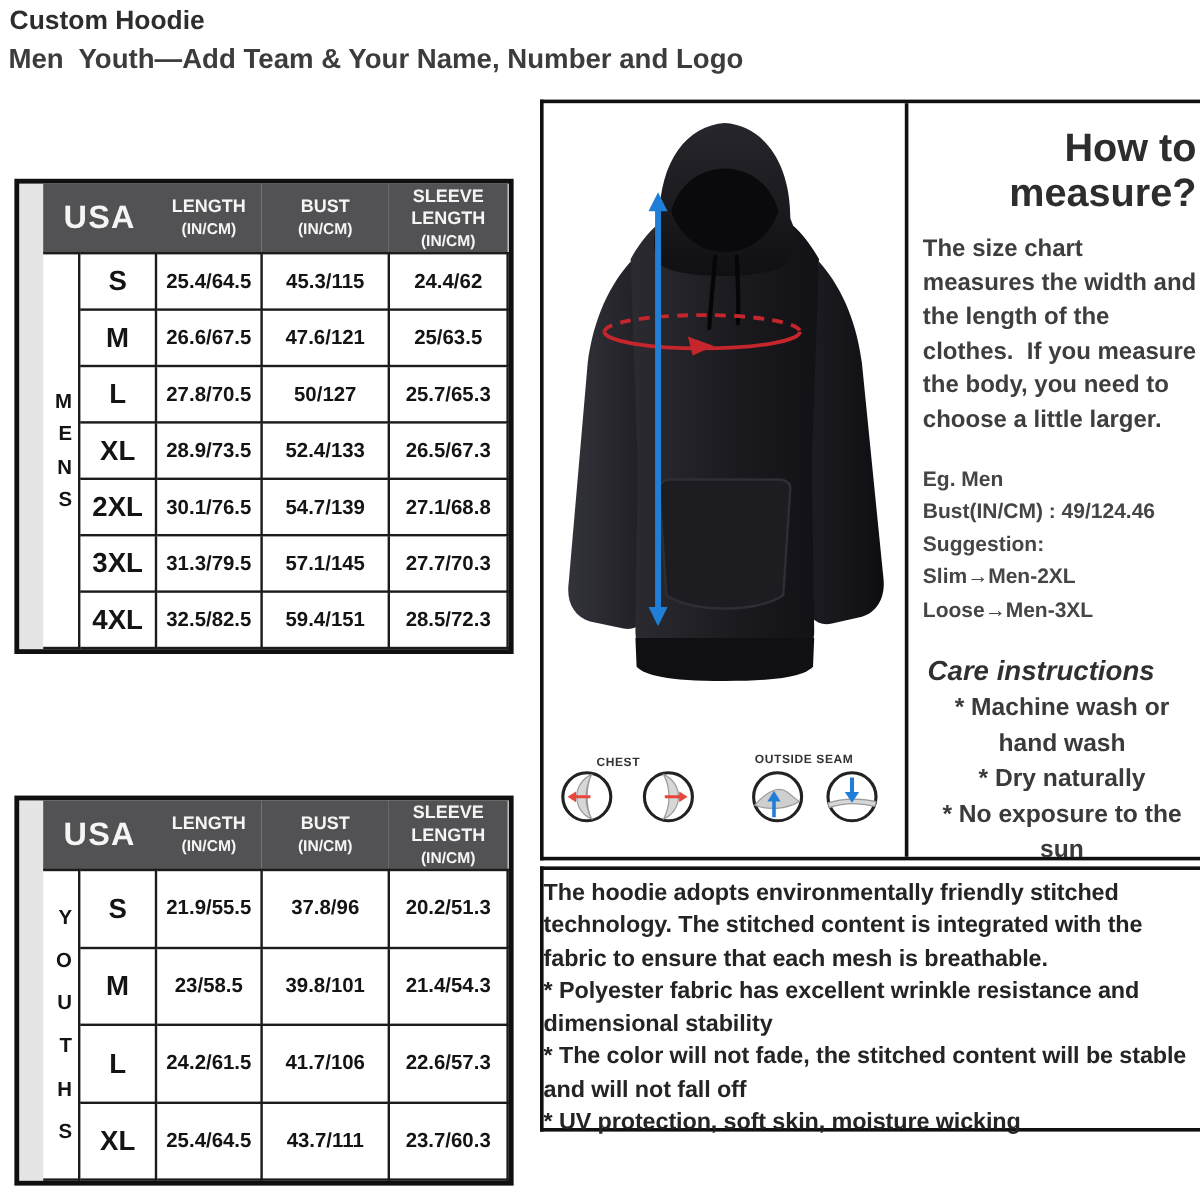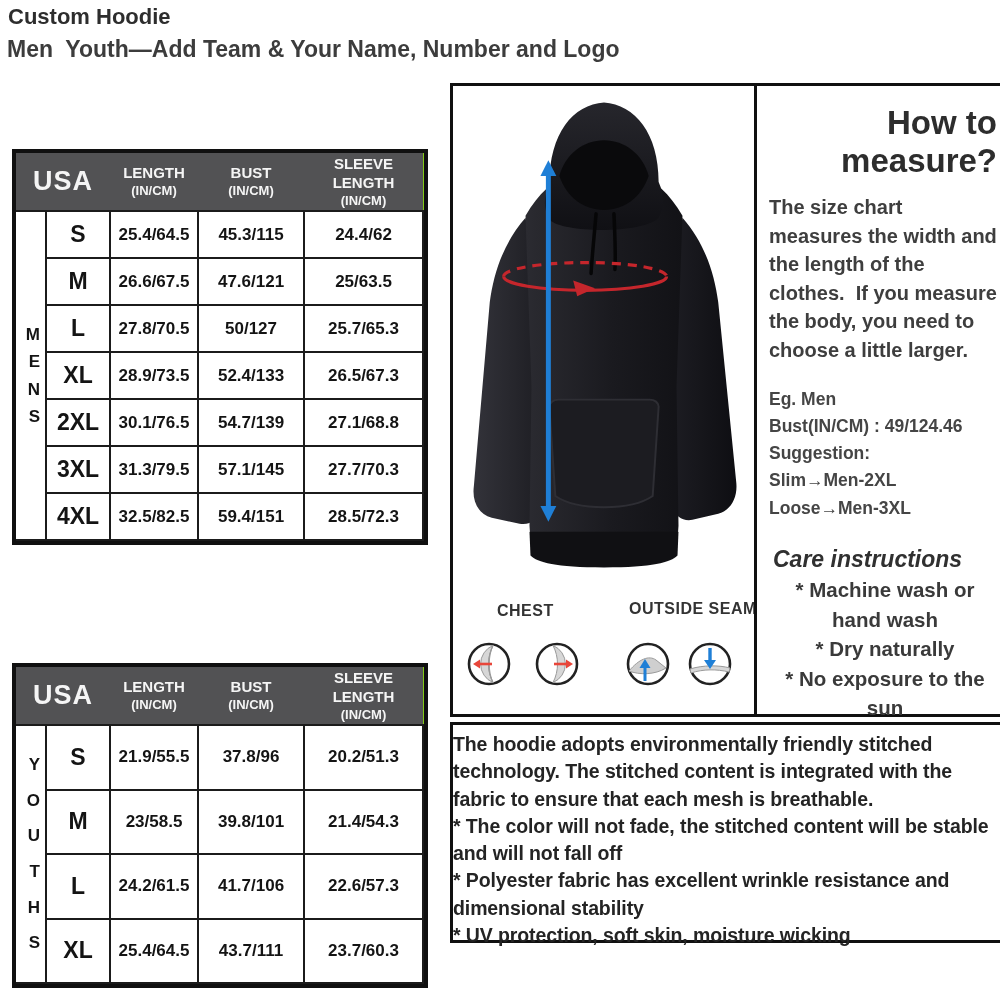--- a/index.html
+++ b/index.html
@@ -5,21 +5,21 @@
   html,body{margin:0;padding:0;}
   body{
     width:1000px;height:1000px;position:relative;background:#ffffff;
     font-family:"Liberation Sans", sans-serif;color:#222;overflow:hidden;
   }
   
   .title1{position:absolute;left:8px;top:4px;font-size:22px;font-weight:700;color:#2d2d2d;}
   .title2{position:absolute;left:7px;top:36px;font-size:23px;font-weight:600;color:#3c3c3c;white-space:pre;}
 
   
-  .size-table{position:absolute;left:12px;width:416px;border:4px solid #101010;box-sizing:border-box;background:#84cc16;}
+  .size-table{position:absolute;left:12px;width:416px;border:4px solid #101010;box-sizing:border-box;background:#e5e5e5;padding-left:20px;}
   .size-table.mens{top:149px;height:396px;}
   .size-table.youths{top:663px;height:325px;}
   .size-table table{width:100%;height:100%;border-collapse:collapse;table-layout:fixed;}
   .size-table col.c-strip{width:30px;}
   .size-table col.c-size{width:64px;}
   .size-table col.c-len{width:88px;}
   .size-table col.c-bust{width:106px;}
   .size-table thead th{
     background:#525254;color:#f5f5f5;border:0;font-weight:700;
     padding:2px 0;vertical-align:middle;
@@ -40,21 +40,21 @@
   .size-table.youths td.side{line-height:2.1;}
   .size-table td.size{font-size:23px;}
 
   
   .mid-box{
     position:absolute;left:450px;top:83px;width:550px;height:634px;
     border:3px solid #101010;border-right:0;box-sizing:border-box;background:#fff;
   }
   .mid-divider{position:absolute;left:301px;top:0;width:3px;height:100%;background:#101010;}
   .hoodie-svg{position:absolute;left:1px;top:1px;}
-  .diagram-label{position:absolute;font-size:16px;font-weight:700;color:#333;letter-spacing:.5px;}
+  .diagram-label{position:absolute;font-size:10px;font-weight:700;color:#333;letter-spacing:.5px;margin-top:28px;}
   .label-chest{left:44px;top:516px;}
   .label-seam{left:176px;top:514px;}
   .measure-icon{position:absolute;top:555px;}
   .mi-1{left:13px;} .mi-2{left:81px;} .mi-3{left:172px;} .mi-4{left:234px;}
 
   .measure-panel{
     position:absolute;left:304px;top:0;width:246px;height:100%;
     box-sizing:border-box;padding:10px 6px 0 12px;
   }
   .mp-heading{font-size:33px;font-weight:700;color:#2d2d2d;text-align:right;margin:8px 0 0;}
@@ -304,16 +304,16 @@
       <div>* Dry naturally</div>
       <div>* No exposure to the sun</div>
       <div>* No ironing</div>
       <div>* No bleaching is allowed</div>
     </div>
   </div>
 </div>
 
 <div class="desc-box">
   <div>The hoodie adopts environmentally friendly stitched technology. The stitched content is integrated with the fabric to ensure that each mesh is breathable.</div>
+  <div>* Polyester fabric has excellent wrinkle resistance and dimensional stability</div>
   <div>* The color will not fade, the stitched content will be stable and will not fall off</div>
-  <div>* Polyester fabric has excellent wrinkle resistance and dimensional stability</div>
   <div>* UV protection, soft skin, moisture wicking</div>
 </div>
 
 </body></html>

